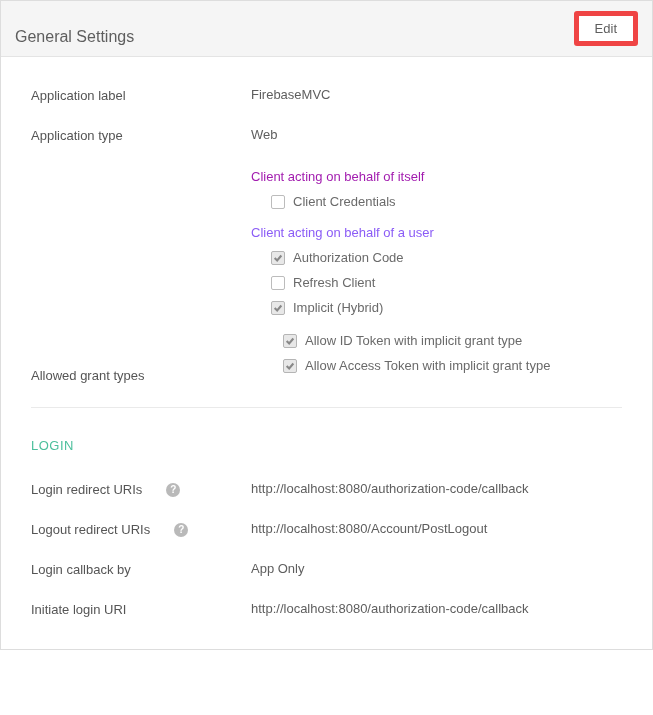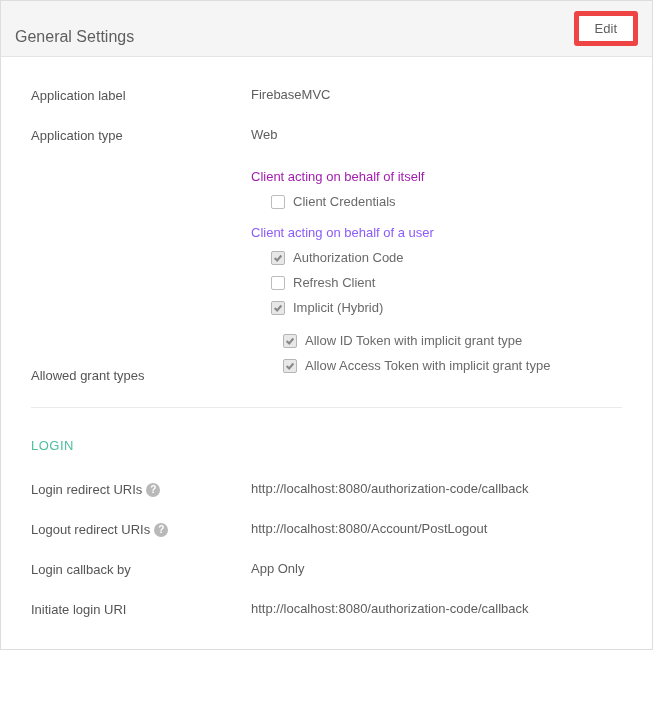--- a/index.html
+++ b/index.html
@@ -18,21 +18,21 @@
 .sublabel2 { color: #8b5cf6; margin-bottom: 10px; margin-top: 16px; }
 .cb-row { display: flex; align-items: center; margin-bottom: 10px; margin-left: 20px; }
 .cb-row-nested { margin-left: 32px; }
 .checkbox { width: 14px; height: 14px; border: 1px solid #bcbcbc; border-radius: 2px; margin-right: 8px; display: inline-flex; align-items: center; justify-content: center; flex-shrink: 0; }
 .checkbox.checked { background: #e8e8e8; border-color: #b5b5b5; }
 .checkbox svg { width: 10px; height: 10px; }
 .checkbox svg path { stroke: #888; stroke-width: 2.5; fill: none; }
 .cb-label { color: #6a6a6a; font-size: 13px; }
 hr.divider { border: none; border-top: 1px solid #eaeaea; margin: 24px 0 30px 0; }
 .help-icon { display: inline-flex; width: 14px; height: 14px; border-radius: 50%; background: #b9b9b9; color: #fff; font-size: 10px; align-items: center; justify-content: center; margin-left: 4px; vertical-align: middle; font-weight: 700; }
-.login-label { display: flex; align-items: center; }
+.login-label { display: flex; align-items: center; gap: 20px; }
 </style>
 </head>
 <body>
 
 <div class="panel">
   <div class="header">
     <div class="header-title">General Settings</div>
     <button class="edit-btn">Edit</button>
   </div>
   <div class="content">

